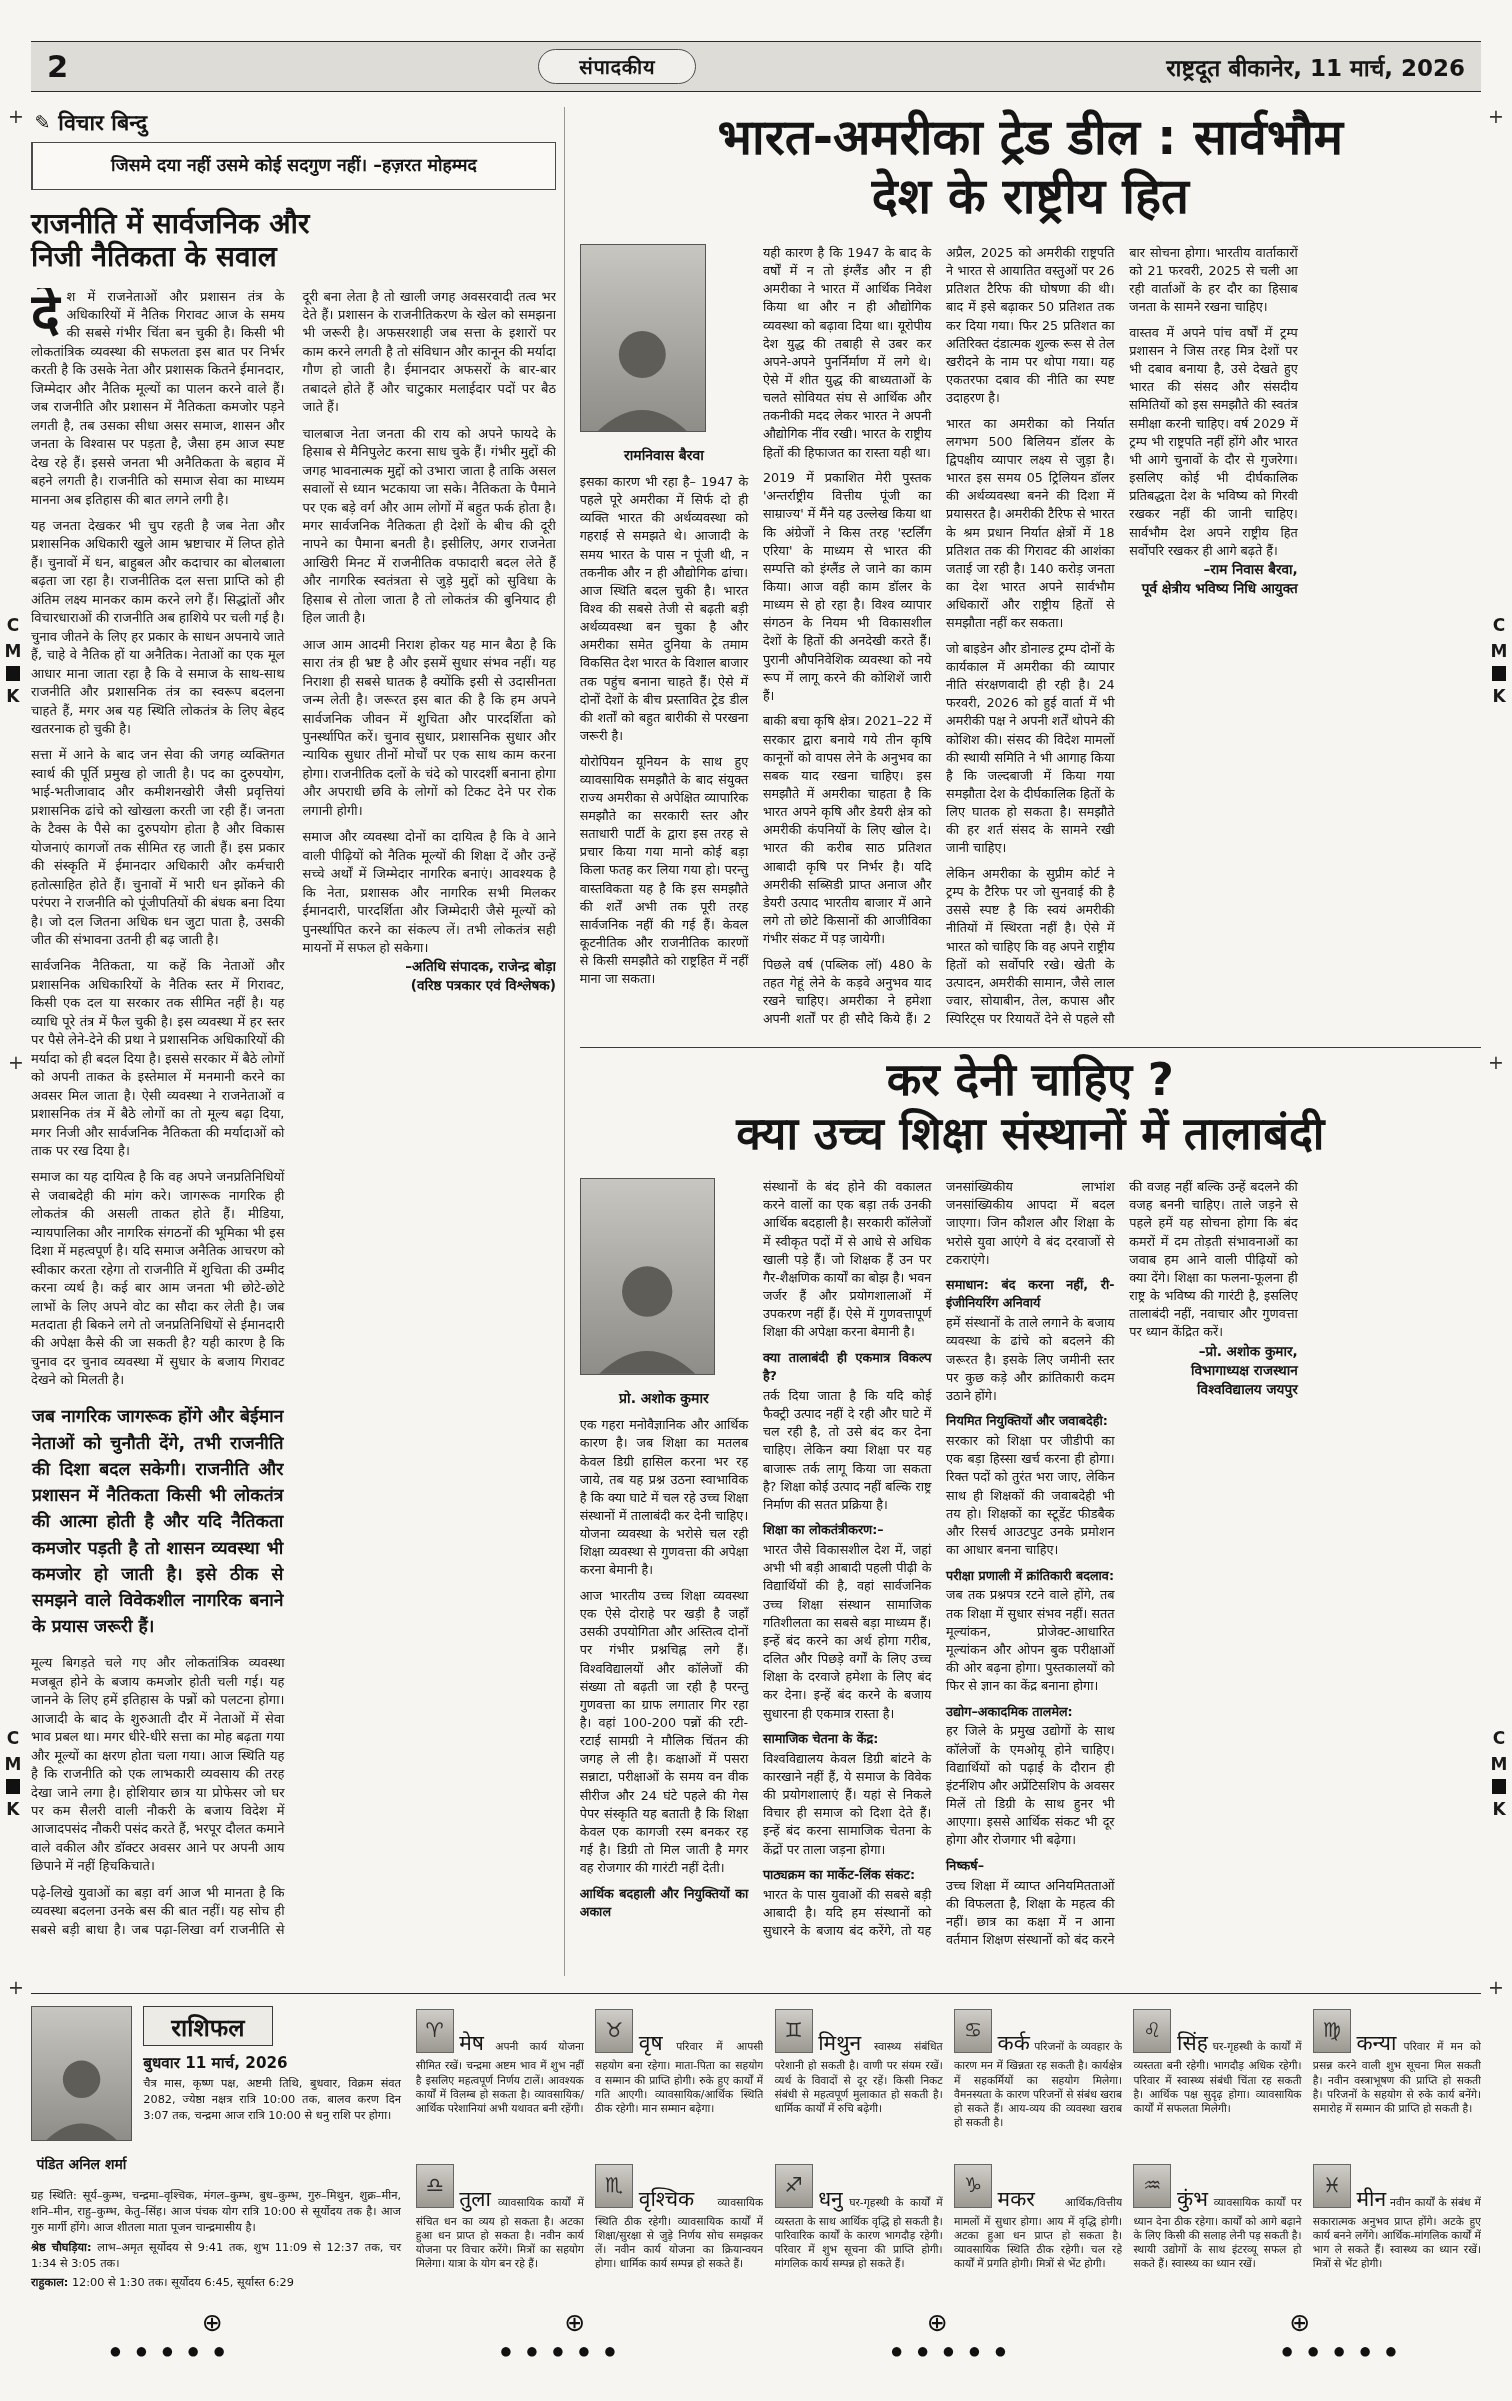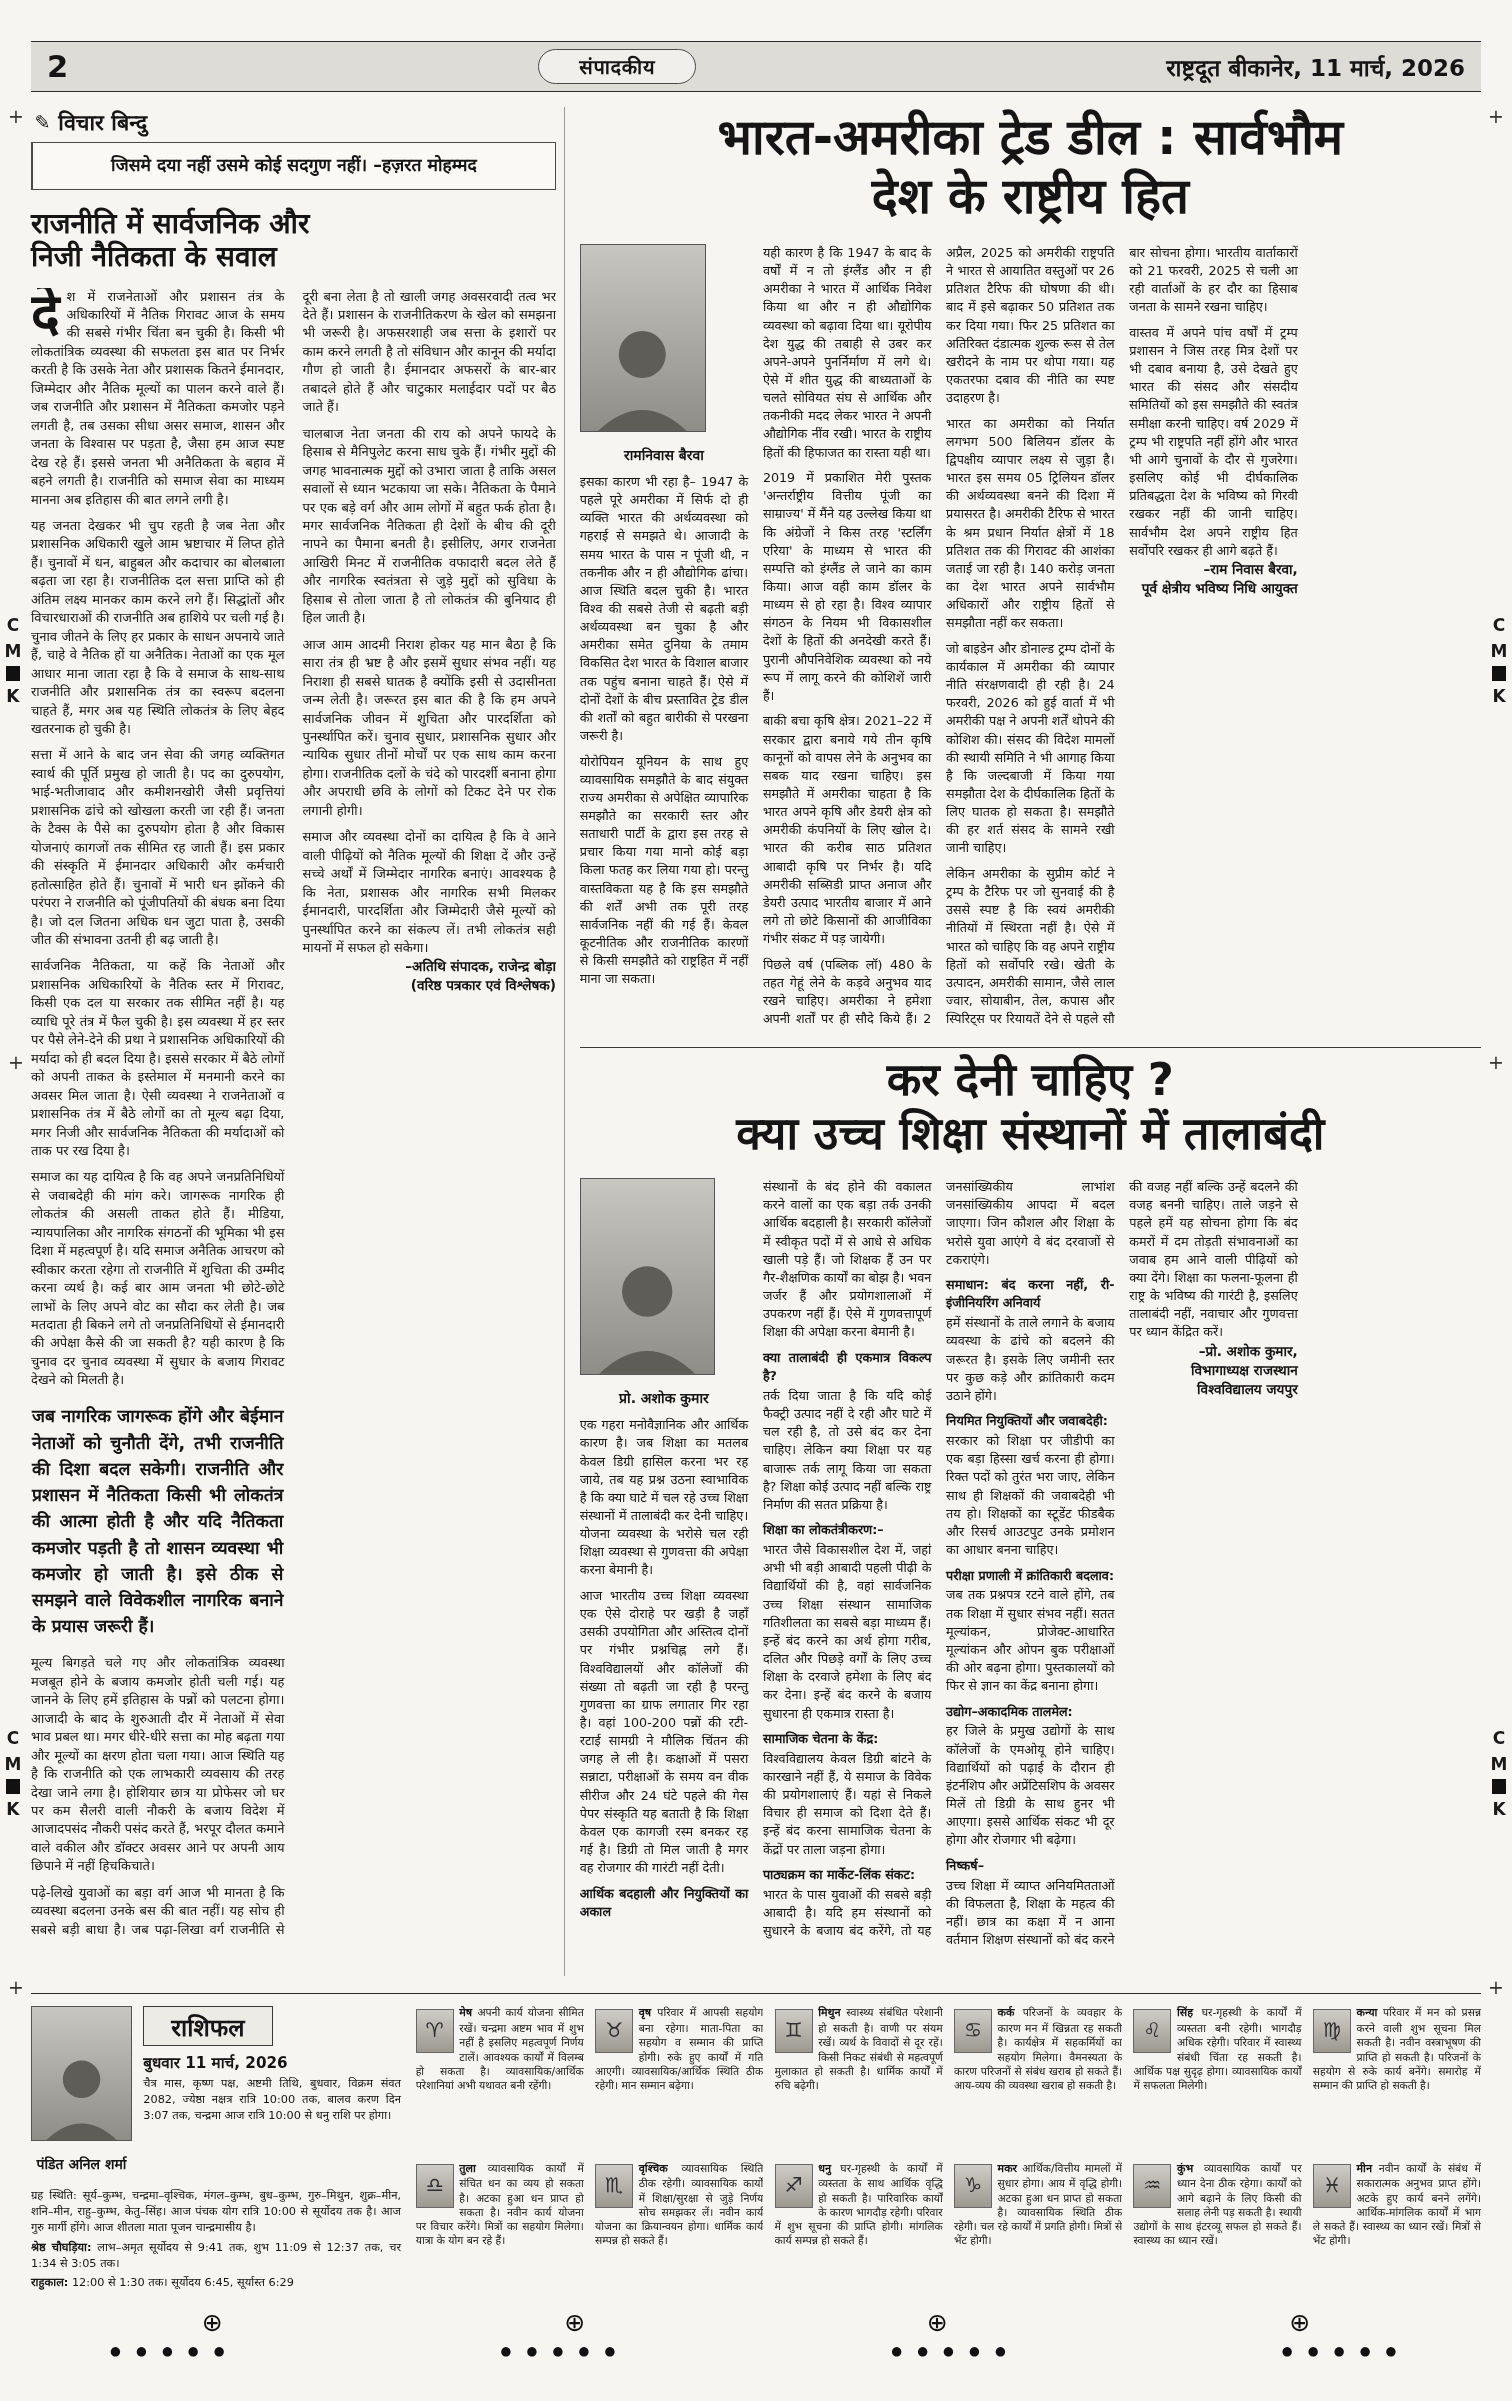--- a/index.html
+++ b/index.html
@@ -99,21 +99,21 @@
   .sign-grid{
     flex:1;display:grid;grid-template-columns:repeat(6,1fr);grid-template-rows:1fr 1fr;
     gap:8px 11.3px;min-width:0;
   }
   .sign-cell{font-size:10.7px;line-height:1.33;text-align:justify;overflow:hidden;}
   .sign-icon{
     float:left;width:36px;height:42px;margin:2.3px 5.6px 2.3px 0;
     background:linear-gradient(#cfcdc7,#9a988f);border:0.6px solid #666;
     display:flex;align-items:center;justify-content:center;font-size:20.3px;color:#2e2e2e;
   }
-  .sign-name{font-size:11px;font-weight:bold;display:inline-block;margin-bottom:1.1px;}
+  .sign-name{font-size:21px;font-weight:normal;display:inline-block;margin-bottom:1.1px;margin-top:24px;}
   
   .reg-row{position:absolute;left:31px;right:31px;top:2308px;display:flex;justify-content:space-around;font-size:25px;color:#111;}
   .dots-row{position:absolute;left:31px;right:31px;top:2343px;display:flex;justify-content:space-between;padding:0 79px;font-size:12.4px;letter-spacing:5.6px;color:#111;}
 </style>
 </head>
 <body>
 
 <div class="page">
 
   <div class="edge-mark" style="left:4.5px;top:615px;">

